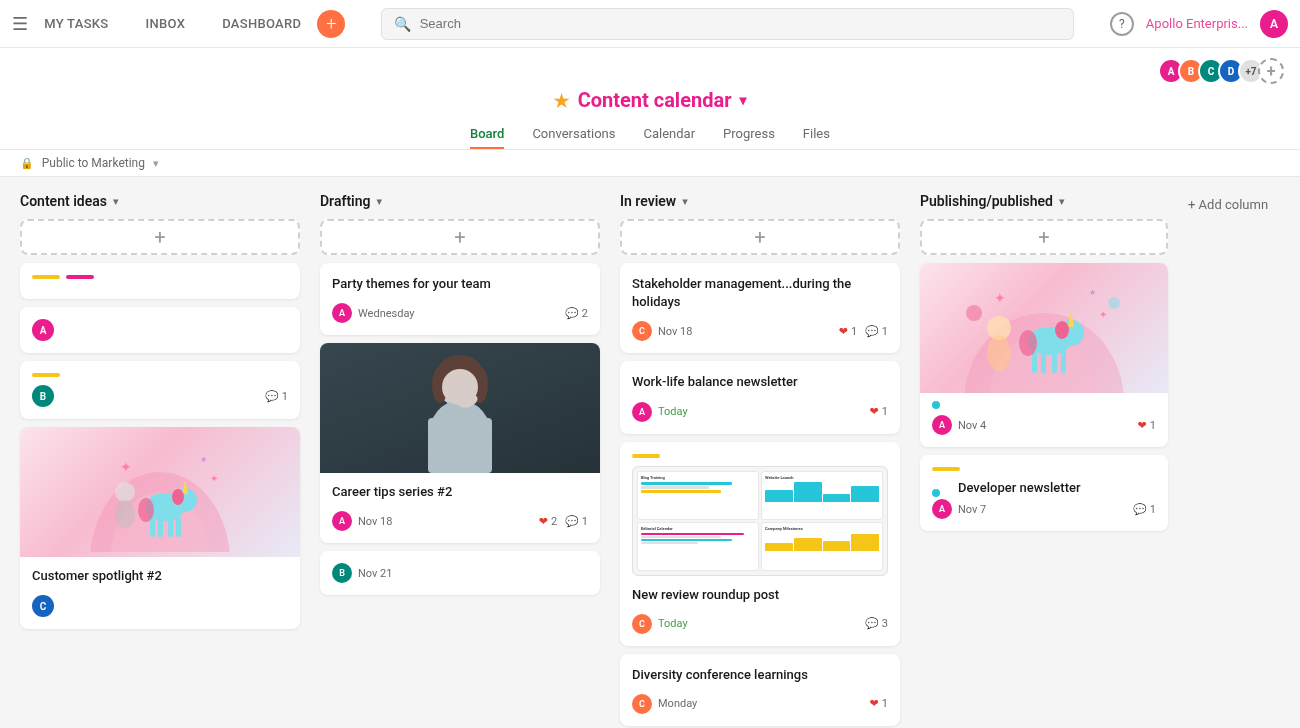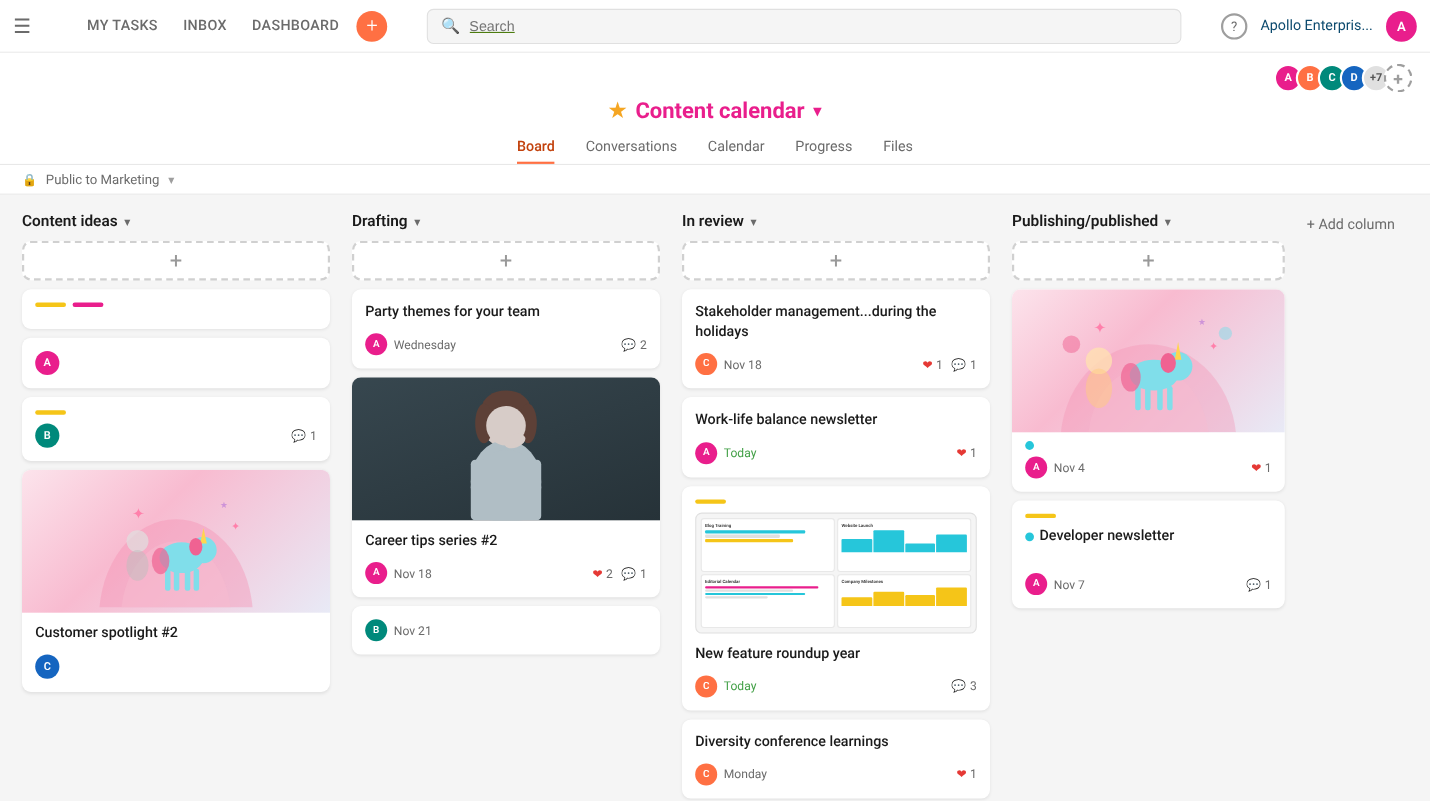--- a/index.html
+++ b/index.html
@@ -9,62 +9,62 @@
     .top-nav {
       background: white;
       height: 48px;
       display: flex;
       align-items: center;
       padding: 0 12px;
       border-bottom: 1px solid #e8e8e8;
       gap: 16px;
     }
     .nav-menu-icon { color: #6b6b6b; cursor: pointer; font-size: 18px; }
-    .nav-links { display: flex; gap: 23px; margin-left: 35px; }
+    .nav-links { display: flex; gap: 37px; }
     .nav-link { font-size: 13px; color: #6b6b6b; cursor: pointer; font-weight: 500; letter-spacing: 0.3px; }
     .add-btn {
       width: 28px; height: 28px; background: #ff7043; border-radius: 50%;
       display: flex; align-items: center; justify-content: center;
       color: white; font-size: 18px; cursor: pointer; font-weight: 300;
     }
     .search-bar {
       flex: 1; margin: 0 20px;
       background: #f5f5f5; border: 1px solid #e0e0e0; border-radius: 6px;
       height: 32px; display: flex; align-items: center; padding: 0 12px; gap: 8px;
     }
     .search-bar input {
       border: none; background: transparent; outline: none;
-      font-size: 13px; color: #4d7c0f; width: 100%; text-decoration: underline;
+      font-size: 13px; color: #4d7c0f; width: 100%;
     }
     .search-icon { color: #9e9e9e; font-size: 14px; }
     .nav-right { display: flex; align-items: center; gap: 12px; margin-left: auto; }
     .help-btn {
       width: 24px; height: 24px; border-radius: 50%; border: 2px solid #9e9e9e;
       display: flex; align-items: center; justify-content: center;
       font-size: 12px; color: #6b6b6b; cursor: pointer;
     }
-    .company-name { font-size: 13px; color: #0c4a6e; }
+    .company-name { font-size: 13px; color: #ec4899; }
     .avatar { width: 28px; height: 28px; border-radius: 50%; overflow: hidden; display: flex; align-items: center; justify-content: center; font-size: 12px; font-weight: 600; }
 
     
     .project-header {
       background: white;
       padding: 10px 0 0 0;
       border-bottom: 1px solid #e8e8e8;
       display: flex; flex-direction: column; align-items: center;
     }
     .project-title {
       display: flex; align-items: center; gap: 8px;
       font-size: 20px; font-weight: 700; color: #e91e8c; margin-bottom: 8px;
     }
     .project-title .star { color: #f5a623; font-size: 18px; }
     .project-title .chevron { font-size: 14px; color: #e91e8c; }
     .project-tabs { display: flex; gap: 28px; }
     .project-tab { font-size: 13px; color: #6b6b6b; padding: 6px 0; cursor: pointer; border-bottom: 2px solid transparent; }
-    .project-tab.active { color: #c2410c; border-bottom-color: #ff7043; font-weight: 500; }
+    .project-tab.active { color: #15803d; border-bottom-color: #ff7043; font-weight: 500; }
     .project-sub-header {
       background: white; padding: 6px 20px;
       display: flex; align-items: center; gap: 8px;
       border-bottom: 1px solid #e8e8e8;
     }
     .lock-icon { font-size: 11px; color: #9e9e9e; }
     .public-label { font-size: 12px; color: #6b6b6b; }
     .member-avatars { display: flex; align-items: center; margin-left: auto; }
     .member-avatar { width: 26px; height: 26px; border-radius: 50%; border: 2px solid white; margin-left: -6px; display: flex; align-items: center; justify-content: center; font-size: 10px; font-weight: 700; }
     .more-members { background: #e0e0e0; color: #555; }
@@ -409,21 +409,21 @@
           <div style="background:white;border-radius:3px;padding:3px;border:1px solid #e8e8e8;">
             <div style="font-size:4px;color:#333;font-weight:600;margin-bottom:2px;">Company Milestones</div>
             <div style="display:flex;gap:1px;align-items:flex-end;height:18px;">
               <div style="flex:1;background:#f5c518;height:40%;border-radius:1px 1px 0 0;"></div>
               <div style="flex:1;background:#f5c518;height:70%;border-radius:1px 1px 0 0;"></div>
               <div style="flex:1;background:#f5c518;height:55%;border-radius:1px 1px 0 0;"></div>
               <div style="flex:1;background:#f5c518;height:90%;border-radius:1px 1px 0 0;"></div>
             </div>
           </div>
         </div>
-        <div class="card-title">New feature roundup year</div>
+        <div class="card-title">New review roundup post</div>
         <div class="card-footer">
           <div class="card-meta">
             <div class="avatar av-orange" style="width:20px;height:20px;font-size:9px;">C</div>
             <span class="card-date" style="color:#43a047;">Today</span>
           </div>
           <div class="card-actions">
             <div class="card-action">
               <span>💬</span>
               <span>3</span>
             </div>
@@ -501,21 +501,21 @@
               </div>
             </div>
           </div>
         </div>
       </div>
 
       <div class="card">
         <div style="margin-bottom:8px;">
           <div style="height:4px;width:28px;border-radius:2px;background:#f5c518;"></div>
         </div>
-        <div style="display:flex;align-items:center;gap:5px;margin-bottom:24px;">
+        <div style="display:flex;align-items:flex-end;gap:18px;margin-bottom:2px;">
           <span class="status-dot" style="background:#26c6da;"></span>
           <div class="card-title" style="margin-bottom:0;">Developer newsletter</div>
         </div>
         <div class="card-footer">
           <div class="card-meta">
             <div class="avatar av-pink" style="width:20px;height:20px;font-size:9px;">A</div>
             <span class="card-date">Nov 7</span>
           </div>
           <div class="card-actions">
             <div class="card-action">

